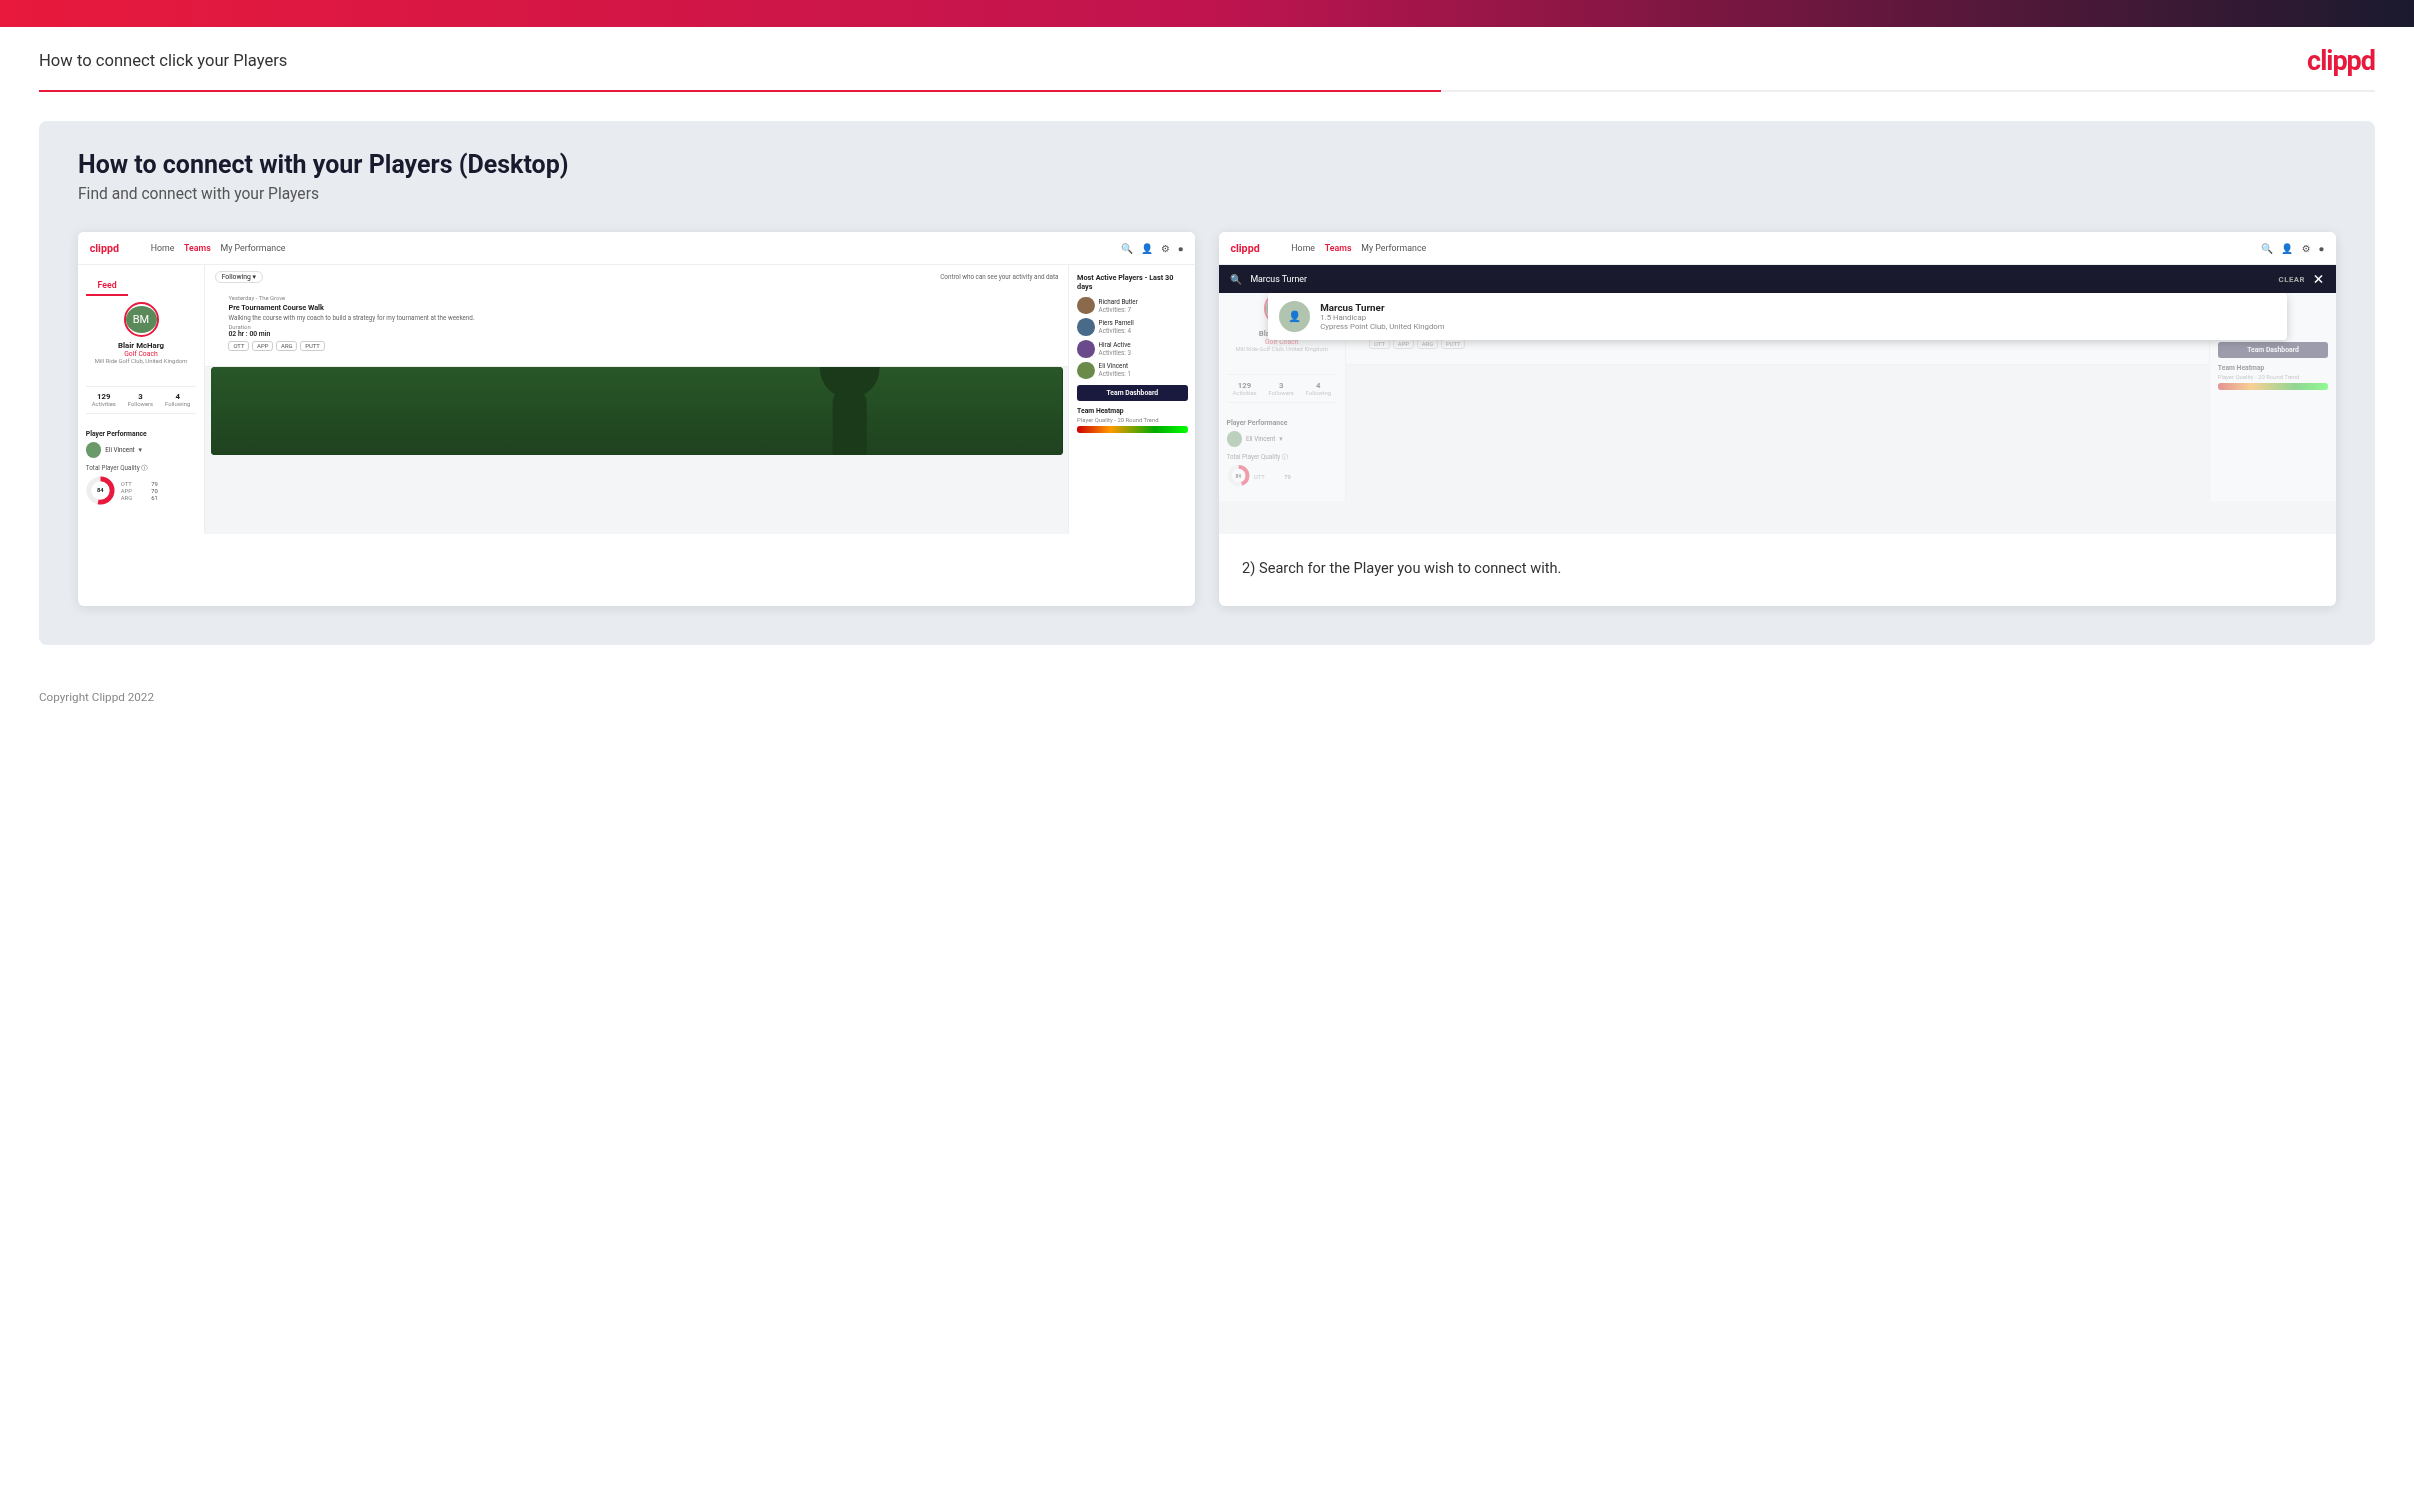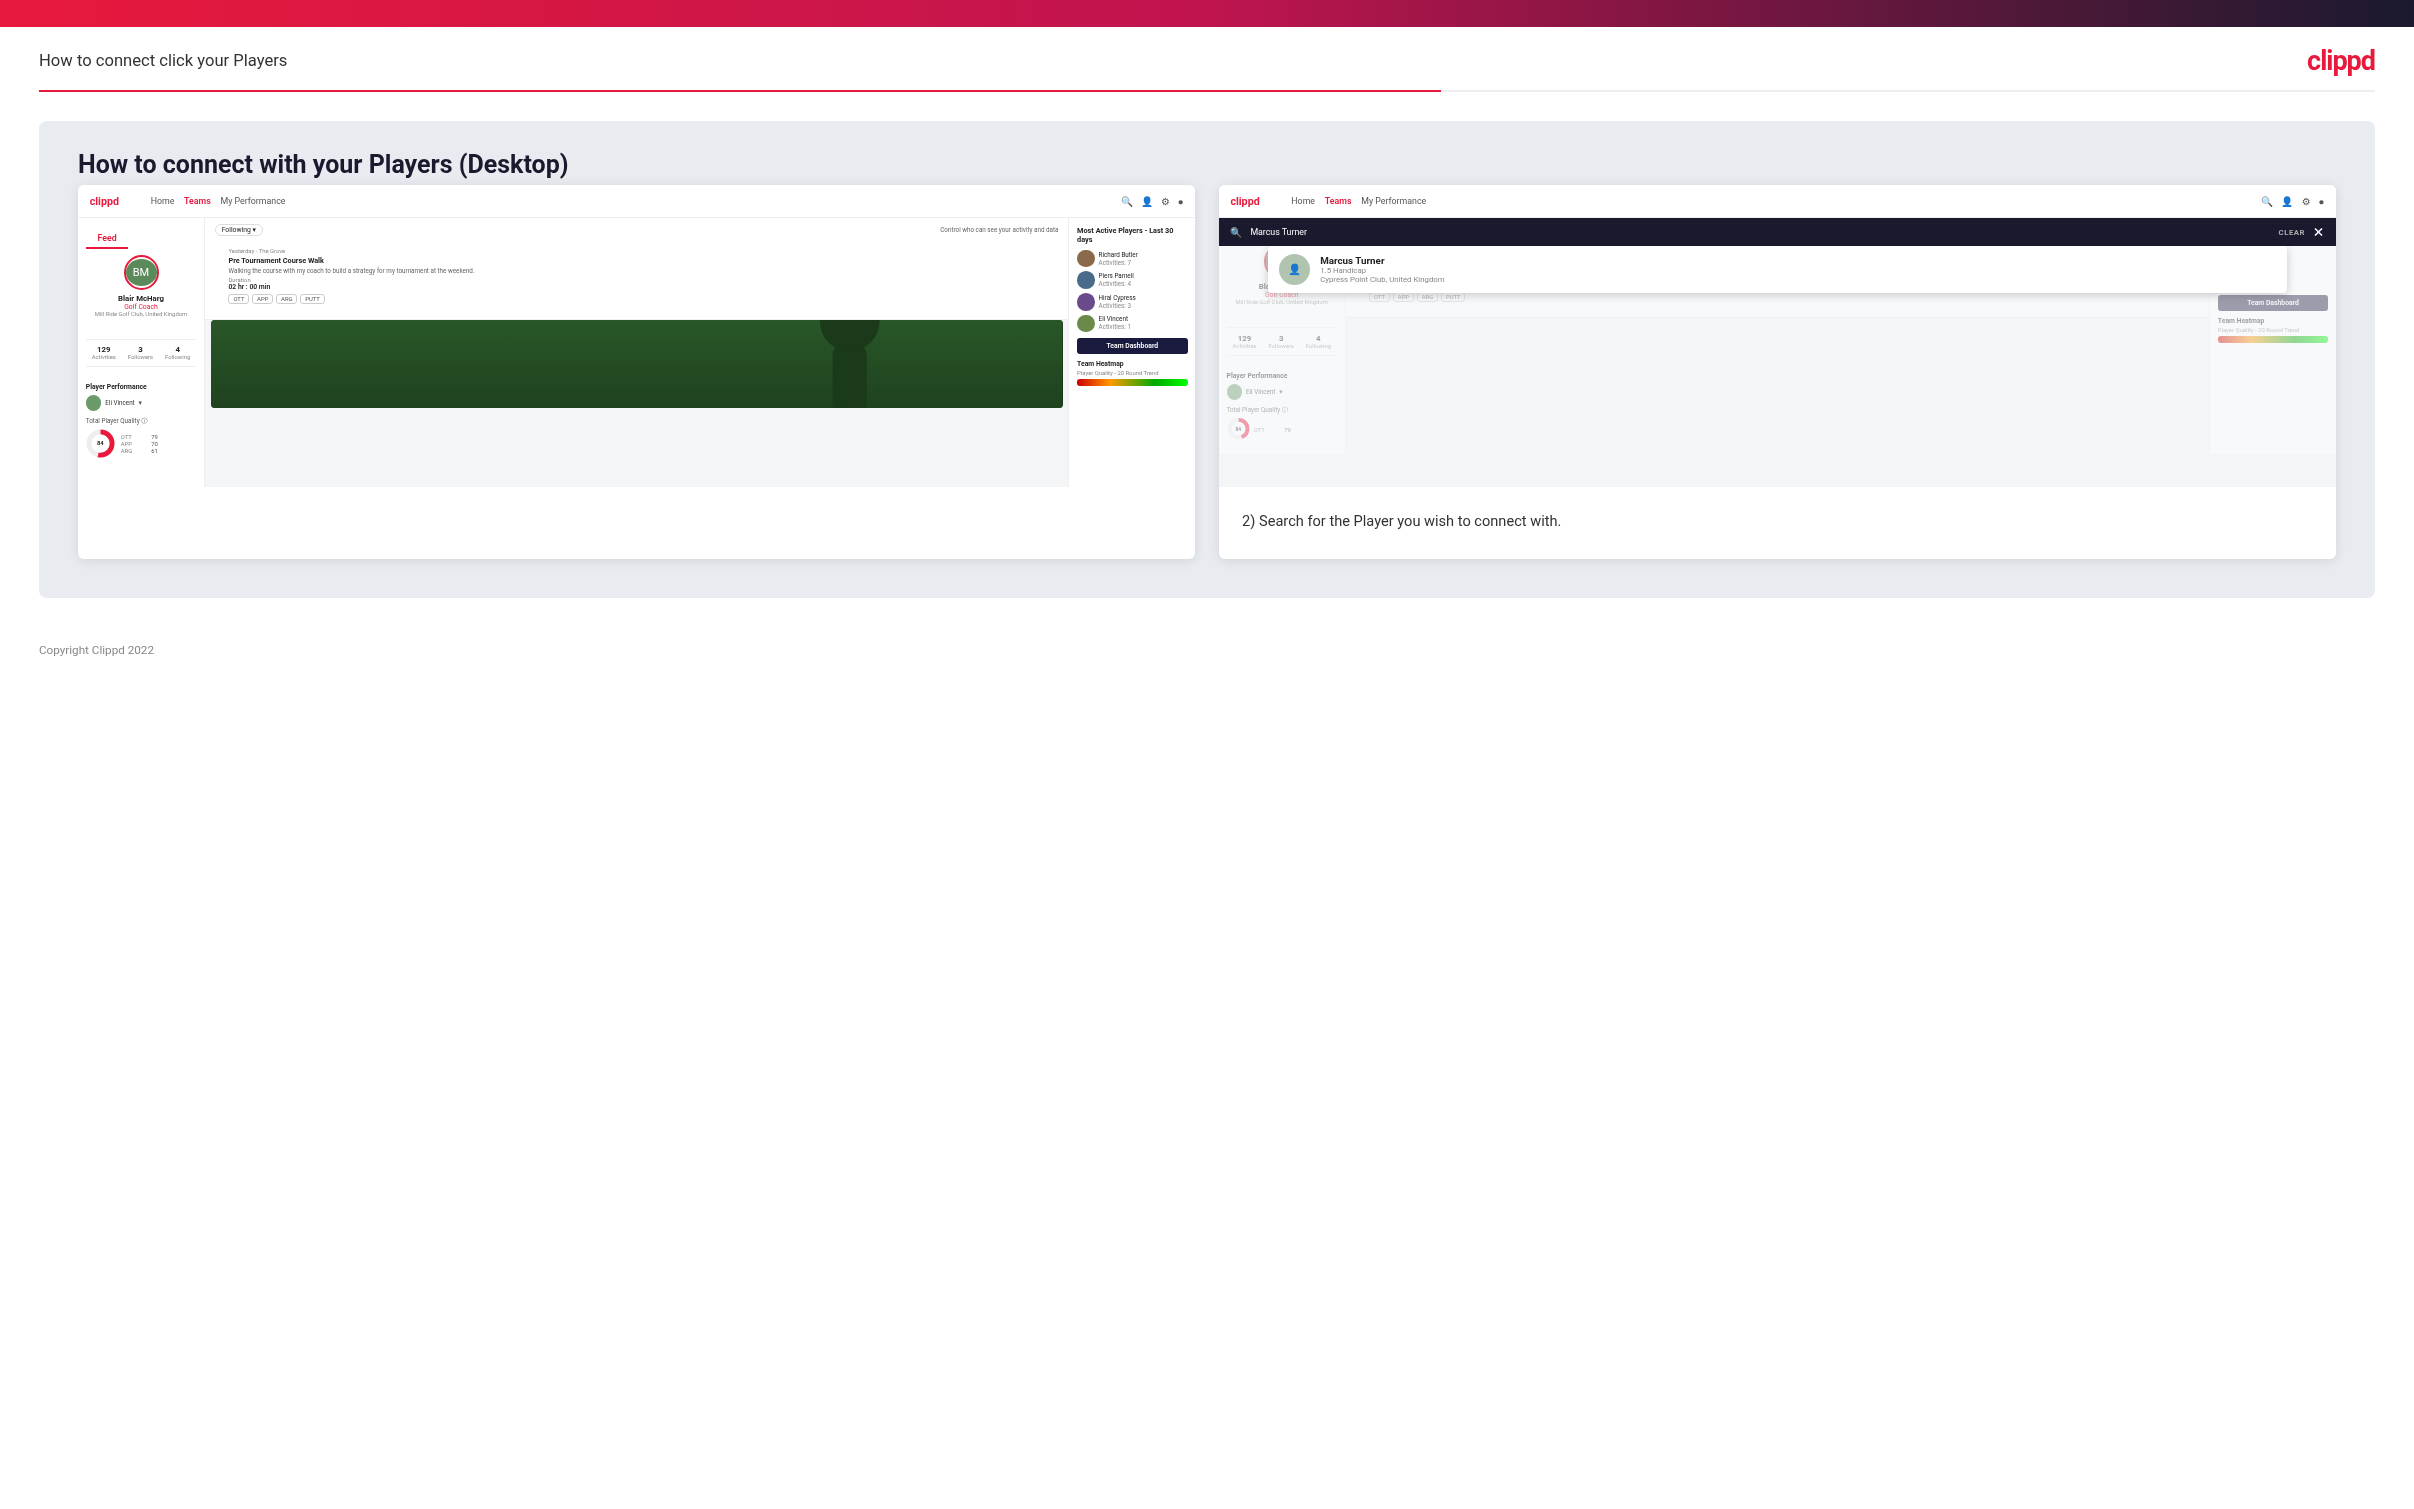--- a/index.html
+++ b/index.html
@@ -362,20 +362,21 @@
 
 <div class="header">
   <span class="header-title">How to connect click your Players</span>
   <span class="logo">clippd</span>
 </div>
 
 <div class="header-divider"></div>
 
 <div class="main-content">
   <h1 class="main-title">How to connect with your Players (Desktop)</h1>
+  <p class="main-subtitle">Find and connect with your Players</p>
 
   <div class="screenshots-row">
 
     <div class="screenshot-card">
       <div class="mock-ui">
 
         <div class="mock-nav">
           <span class="mock-logo">clippd</span>
           <div class="mock-nav-items">
             <span>Home</span>
@@ -510,21 +511,21 @@
             <div class="mock-active-player">
               <div class="mock-active-avatar" style="background:#4a6a8a;"></div>
               <div class="mock-active-info">
                 <div class="mock-active-name">Piers Parnell</div>
                 <div class="mock-active-count">Activities: 4</div>
               </div>
             </div>
             <div class="mock-active-player">
               <div class="mock-active-avatar" style="background:#6a4a8a;"></div>
               <div class="mock-active-info">
-                <div class="mock-active-name">Hiral Cypress</div>
+                <div class="mock-active-name">Hiral Active</div>
                 <div class="mock-active-count">Activities: 3</div>
               </div>
             </div>
             <div class="mock-active-player">
               <div class="mock-active-avatar" style="background:#6a8a4a;"></div>
               <div class="mock-active-info">
                 <div class="mock-active-name">Eli Vincent</div>
                 <div class="mock-active-count">Activities: 1</div>
               </div>
             </div>

